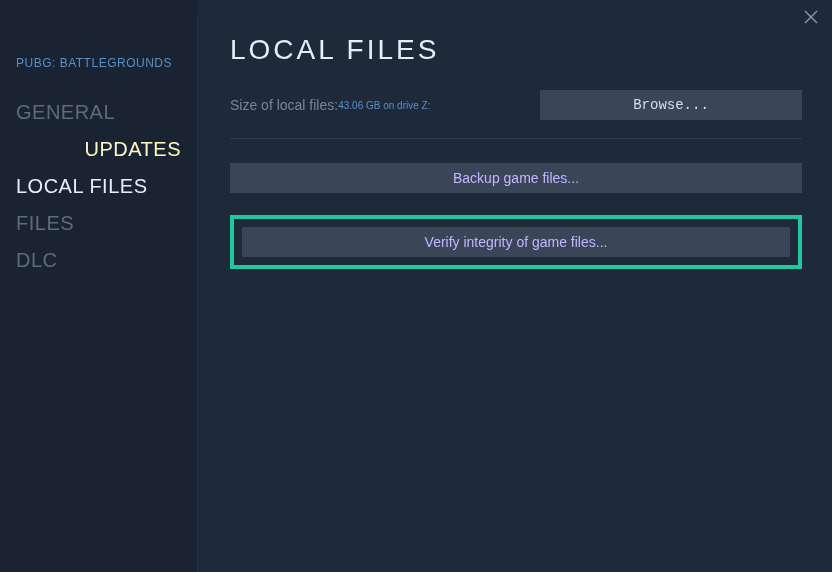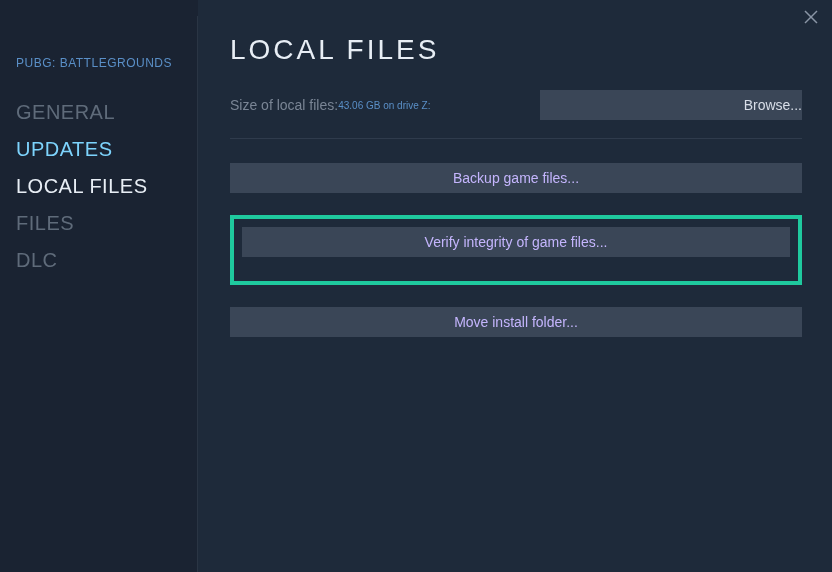--- a/index.html
+++ b/index.html
@@ -31,21 +31,22 @@
       padding: 7px 16px;
       color: #5f6b7a;
       font-size: 20px;
       letter-spacing: 0.5px;
       cursor: pointer;
     }
     .nav-item.active {
       color: #e8eef5;
     }
     .nav-item.semi-active {
-      color: #7dd3fc;
+      color: #fef9c3;
+      text-align: right;
     }
     .main {
       position: absolute;
       left: 198px;
       top: 0;
       right: 0;
       height: 100%;
       background: #1e2a3a;
       padding: 34px 30px 0 32px;
     }
@@ -79,21 +80,22 @@
     }
     .browse-btn {
       margin-left: auto;
       width: 262px;
       height: 30px;
       background: #3a4657;
       color: #d8dee8;
       font-size: 14px;
       border: none;
       cursor: pointer;
-      text-align: right;
+      text-align: center;
+      font-family: Liberation Mono, monospace;
     }
     .divider {
       height: 1px;
       background: #2f3b4c;
       margin-bottom: 24px;
     }
     .action-btn {
       display: block;
       width: 100%;
       height: 30px;
@@ -104,21 +106,21 @@
       cursor: pointer;
       text-align: center;
       margin-bottom: 22px;
     }
     .highlight-wrap {
       border: 4px solid #1fc99e;
       padding: 8px;
       margin-bottom: 22px;
     }
     .highlight-wrap .action-btn {
-      margin-bottom: 16px;
+      margin-bottom: 0;
     }
   </style>
 </head>
 <body>
 
 <div class="sidebar">
   <div class="game-title">PUBG: BATTLEGROUNDS</div>
   <div class="nav-item">GENERAL</div>
   <div class="nav-item semi-active">UPDATES</div>
   <div class="nav-item active">LOCAL FILES</div>
@@ -137,14 +139,13 @@
   <div class="size-row">
     <span class="size-label">Size of local files:</span>
     <span class="size-value">43.06 GB on drive Z:</span>
     <button class="browse-btn">Browse...</button>
   </div>
   <div class="divider"></div>
   <button class="action-btn">Backup game files...</button>
   <div class="highlight-wrap">
     <button class="action-btn">Verify integrity of game files...</button>
   </div>
-  <button class="action-btn">Move install folder...</button>
 </div>
 
 </body></html>

